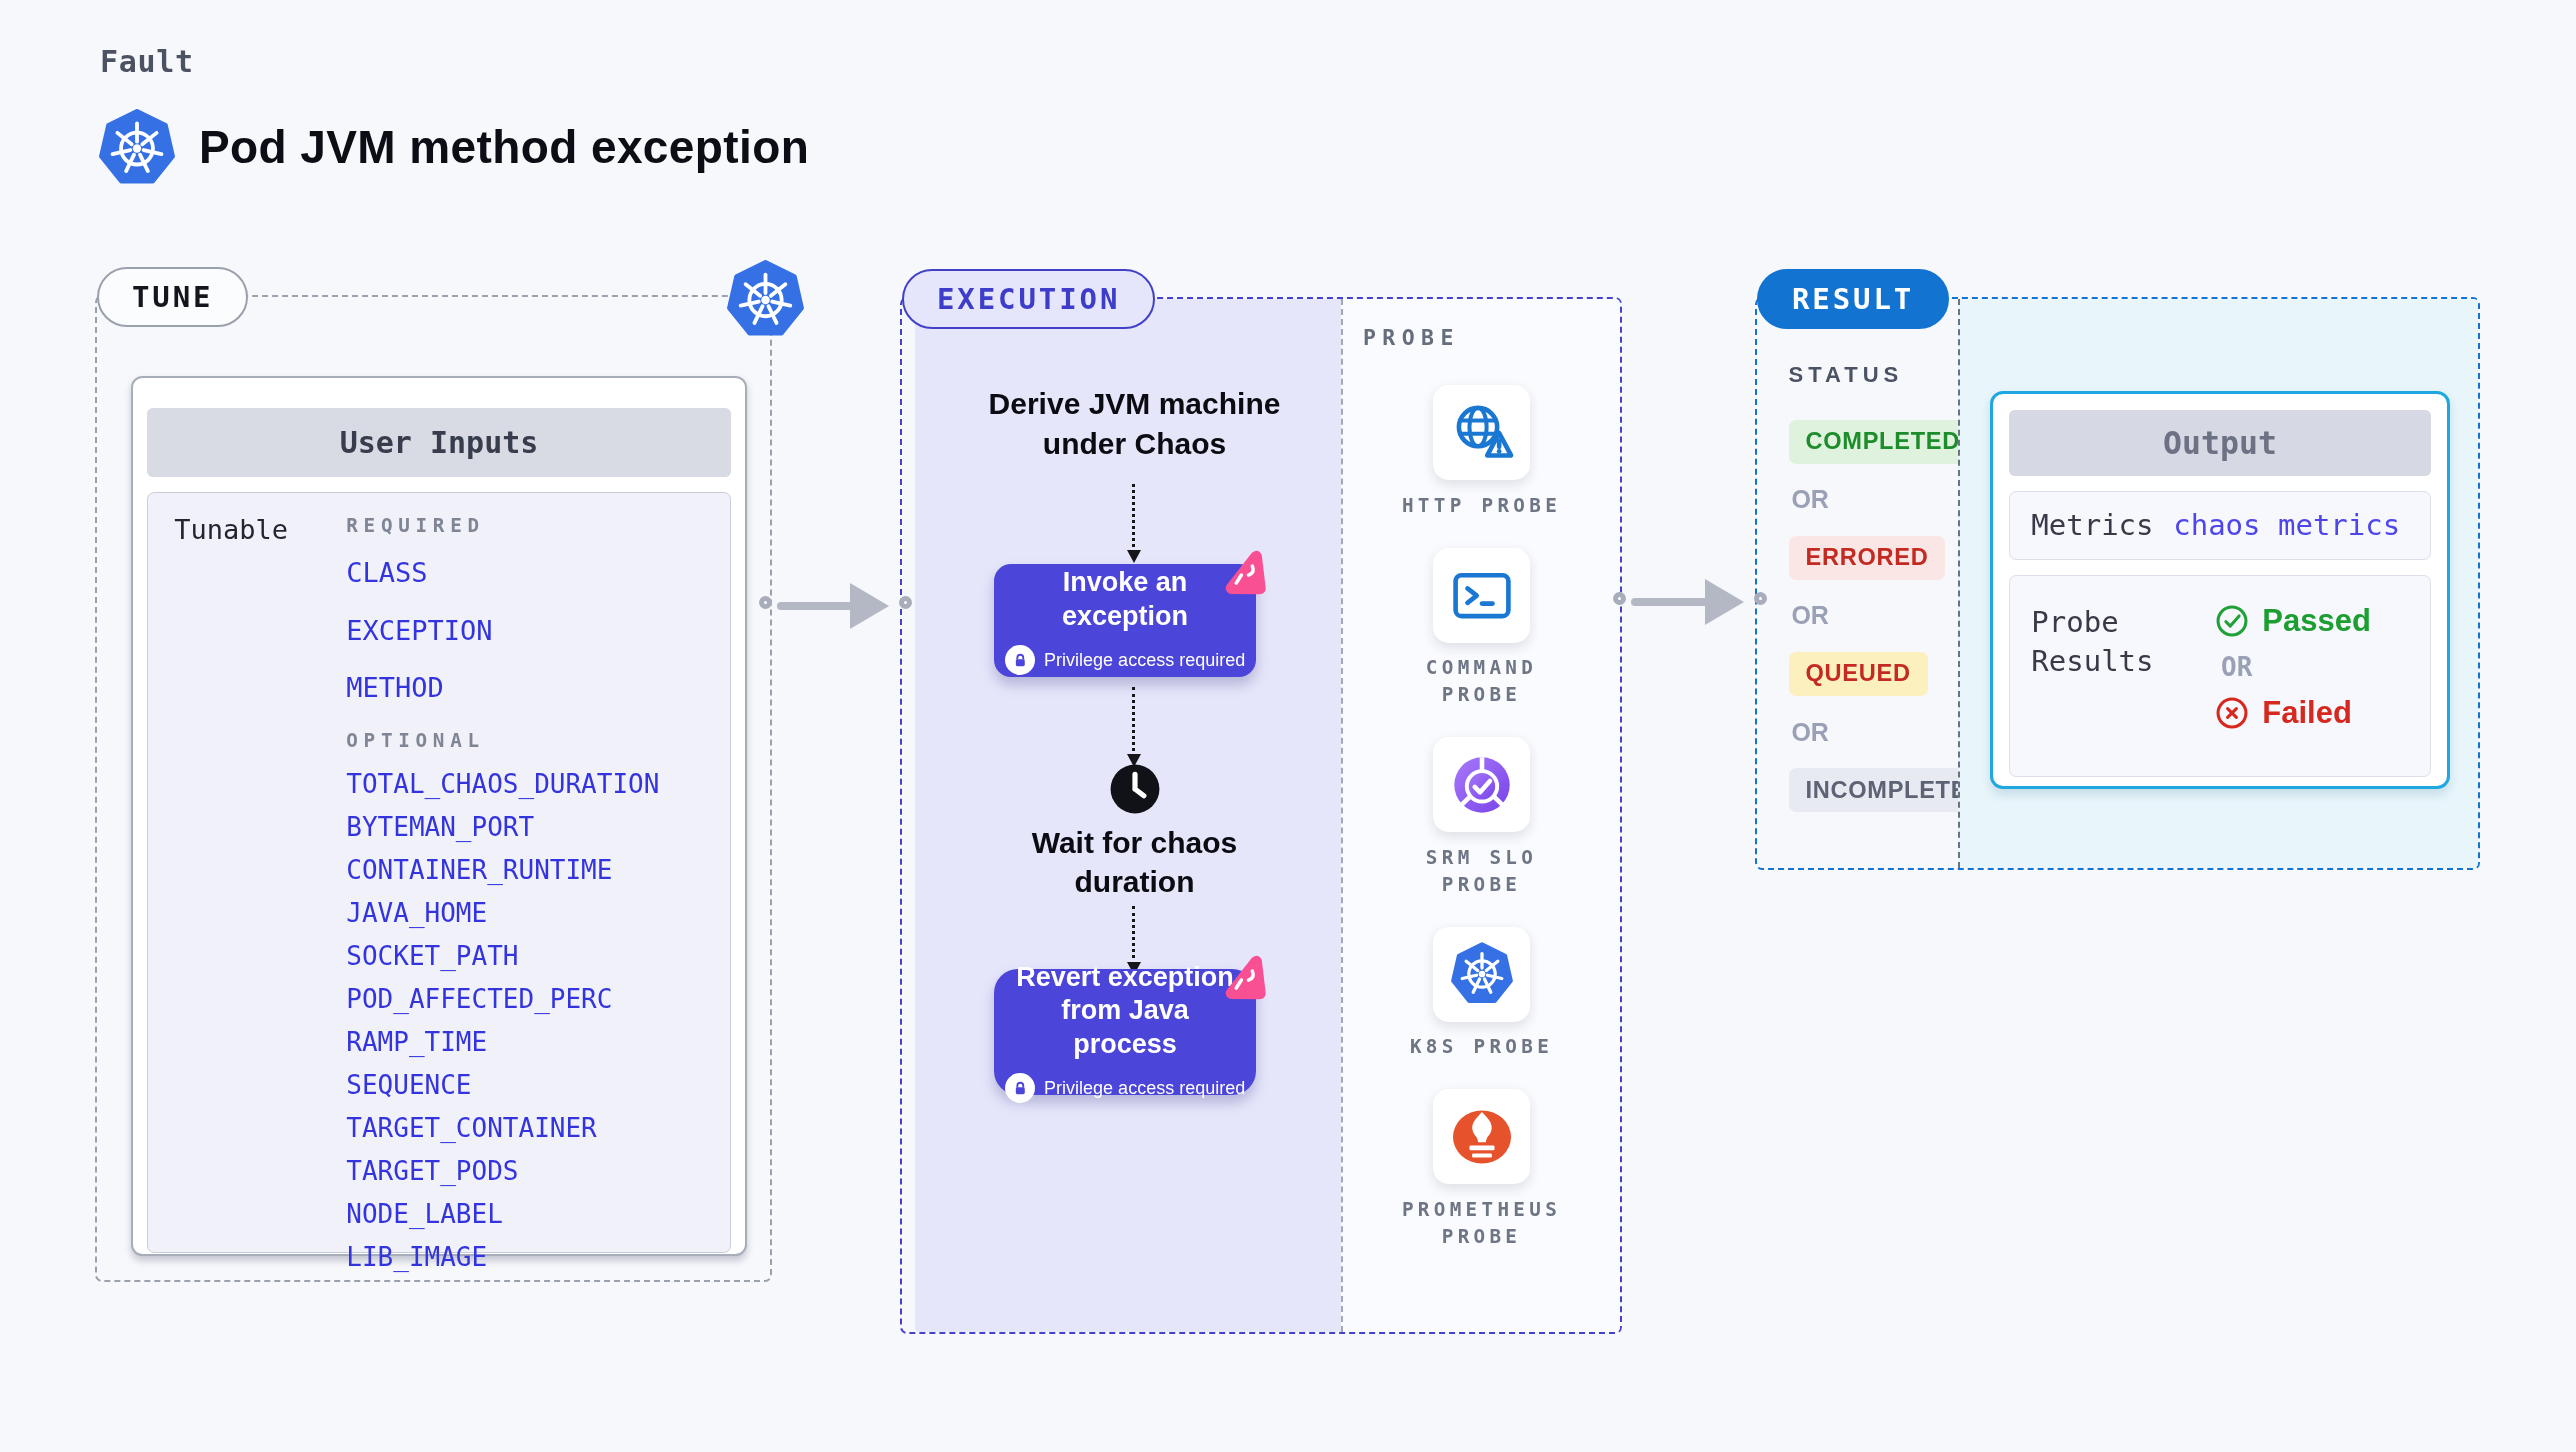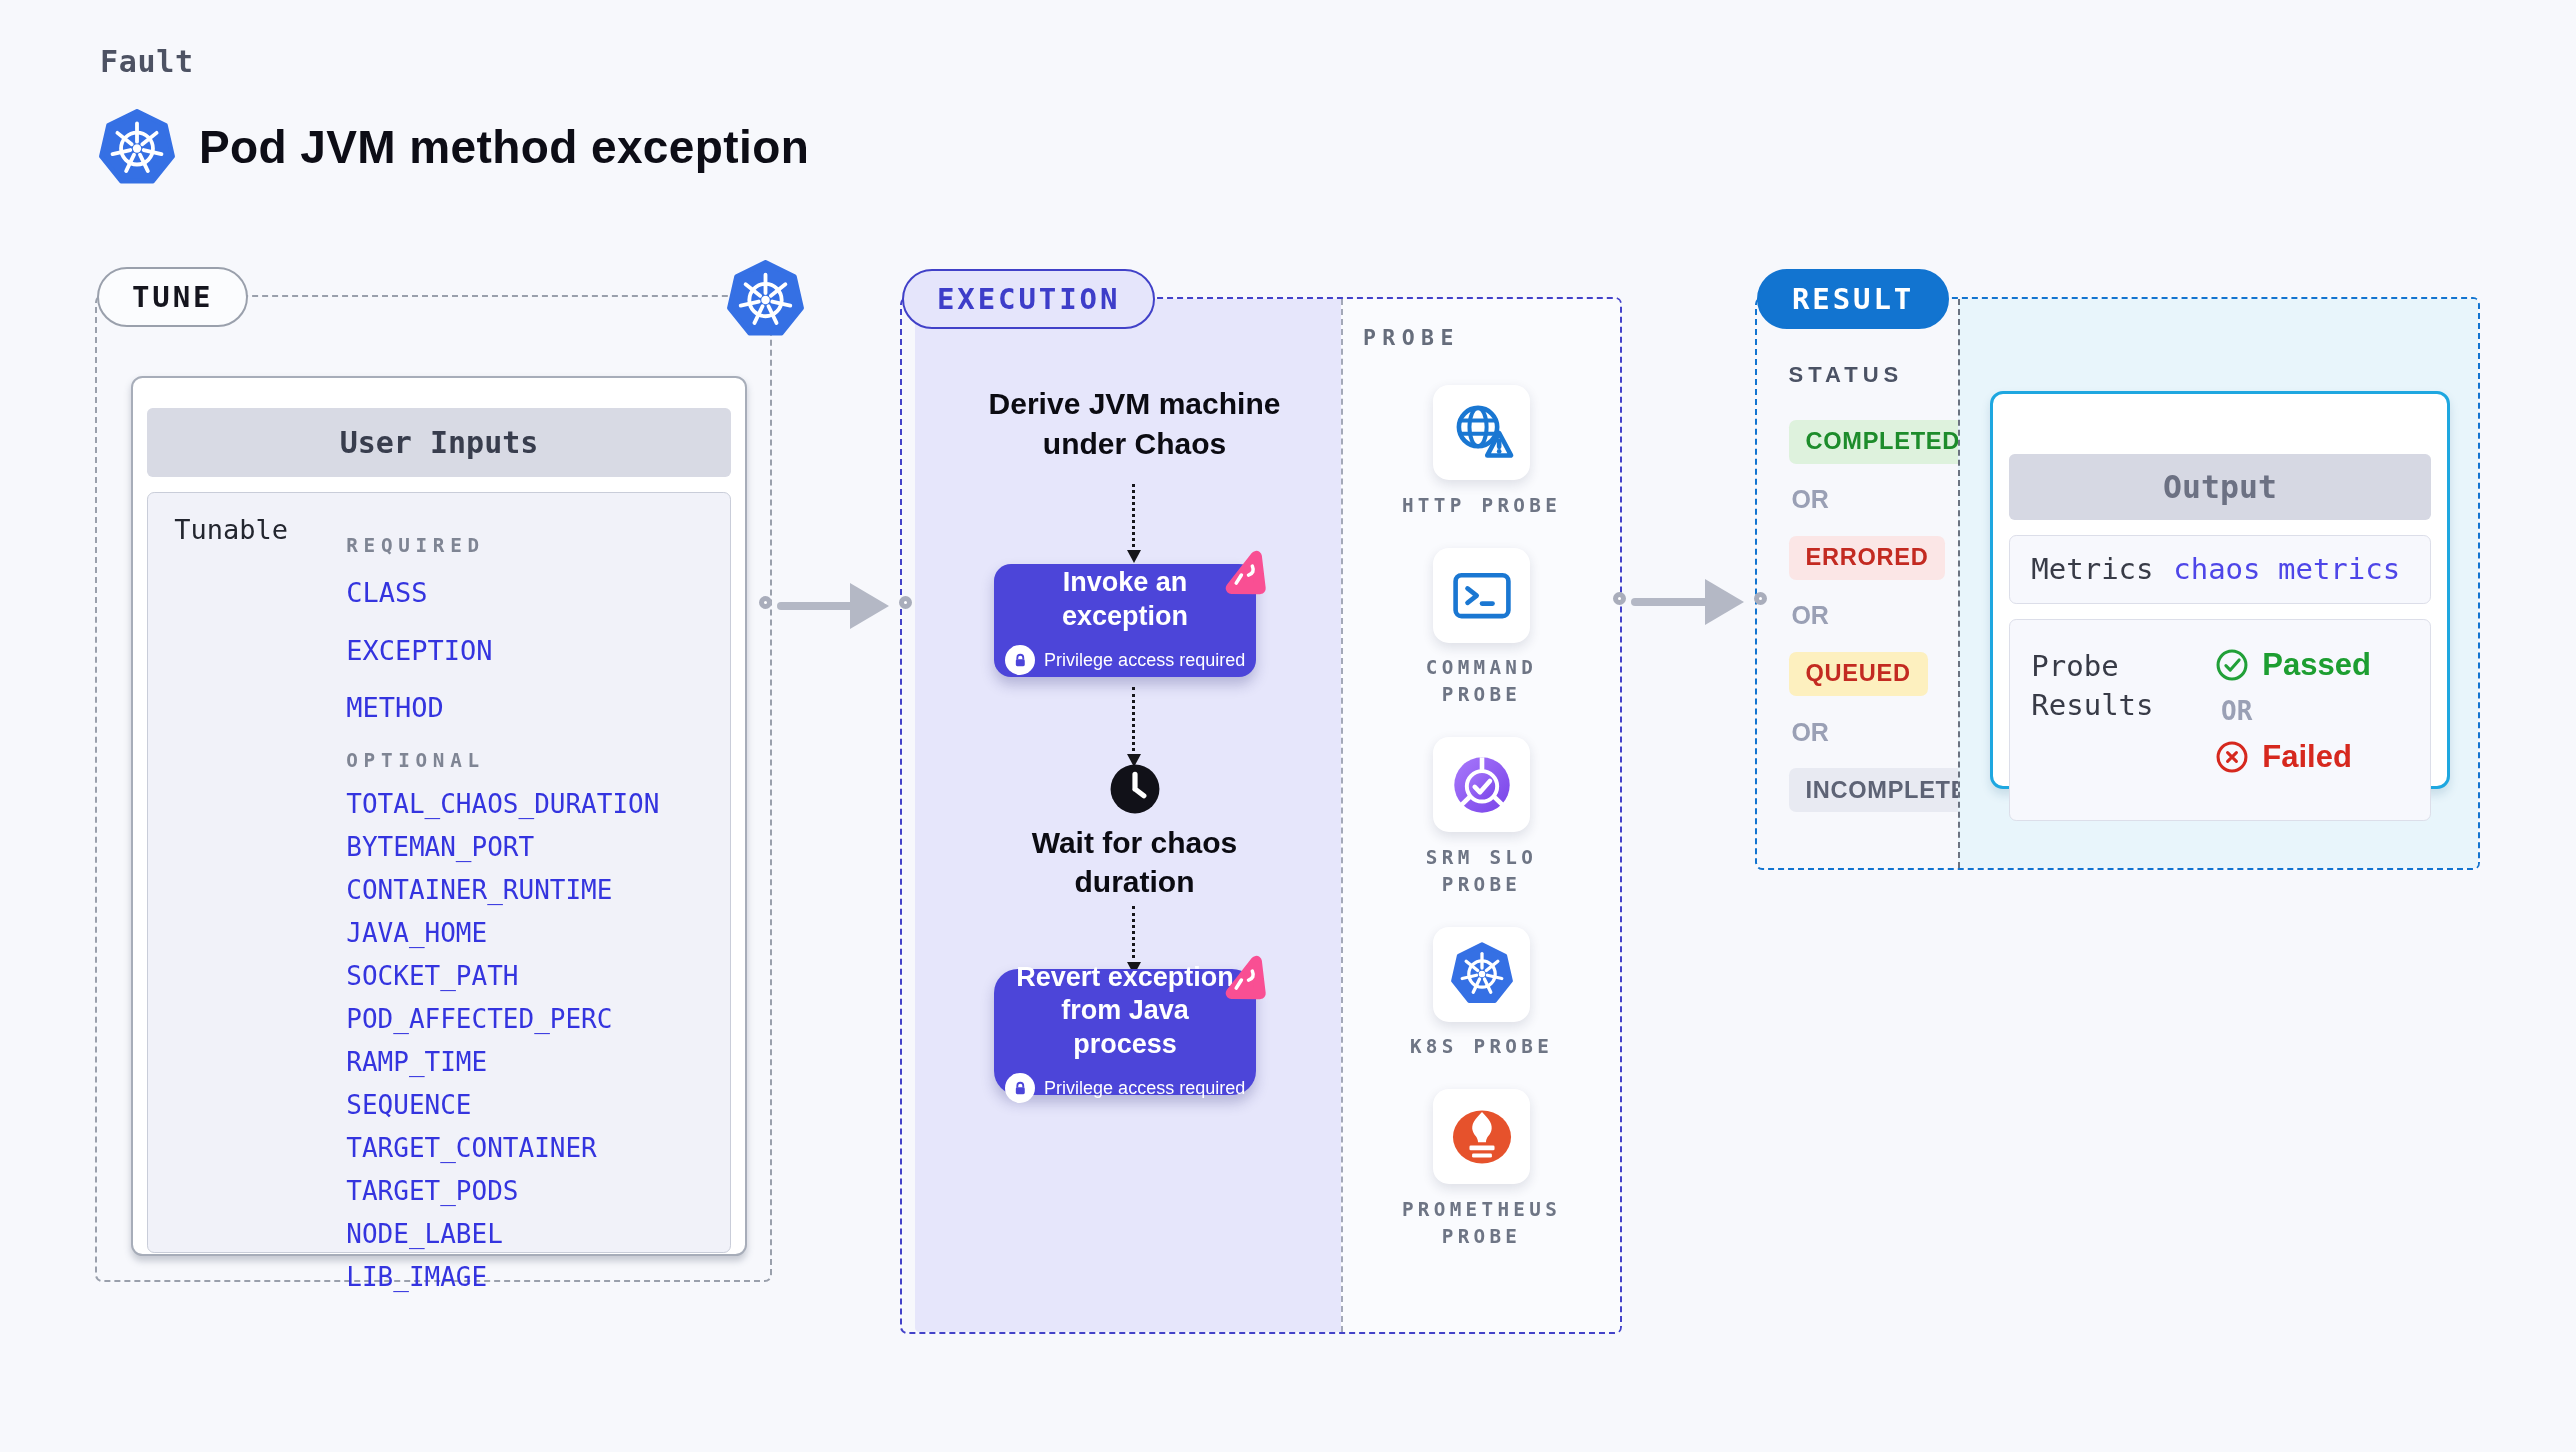--- a/index.html
+++ b/index.html
@@ -30,21 +30,21 @@
   .ui-card { position:absolute; left:34px; top:79px; width:616px; height:880px;
              background:#ffffff; border:2.1px solid #a7adb9; border-radius:11.5px; padding:14.3px;
              box-shadow:0 4.3px 7.2px rgba(70,80,100,0.28); }
   .ui-header { height:69px; background:#d8dae4; border-radius:5.7px; display:flex; align-items:center; justify-content:center;
                font-family:"DejaVu Sans Mono","Liberation Mono",monospace; font-weight:bold; font-size:30px; color:#383d4d;margin-top:16px; }
   .ui-body { margin-top:14.3px; height:761px; background:#f1f2f9; border:1.4px solid #c9cdd9; border-radius:7.2px;
              display:flex; padding:21.5px 0 0 26px; }
   .ui-left { width:172px; font-family:"DejaVu Sans Mono","Liberation Mono",monospace; font-size:27px; color:#23262f; }
   .ui-right { flex:1; display:flex; flex-direction:column; }
   .group-label { font-family:"DejaVu Sans Mono","Liberation Mono",monospace; font-weight:bold;
-                 font-size:19.3px; color:#7f8594; letter-spacing:5.7px;margin-top:20px; }
+                 font-size:19.3px; color:#7f8594; letter-spacing:5.7px; }
   .req-list { display:flex; flex-direction:column; gap:26.5px; margin:20px 0 0 0; }
   .req-list .tunable-item { font-family:"DejaVu Sans Mono","Liberation Mono",monospace; font-size:27px; color:#3434df; }
   .opt-label { margin-top:26px; }
   .opt-list { display:flex; flex-direction:column; gap:13px; margin-top:17px; }
   .opt-list .tunable-item { font-family:"DejaVu Sans Mono","Liberation Mono",monospace; font-size:26px; color:#3434df; }
 
   
   .h-arrow { position:absolute; height:57px; z-index:4; }
   .h-arrow .shaft { position:absolute; left:7.2px; right:42px; top:25px; height:7.9px; background:#b4b8c5; border-radius:4.3px; }
   .h-arrow .head { position:absolute; right:11.5px; top:5.7px; width:0; height:0;
@@ -106,21 +106,21 @@
   .badge-errored { background:#fbe6e6; color:#c32a21; }
   .badge-queued { background:#fdf0bf; color:#c32a21; }
   .badge-incompleted { background:#e8eaf2; color:#5d6375; }
   .or-label { font-size:25px; font-weight:700; color:#9aa0b5; margin-left:2.9px; }
   .output-col { position:absolute; left:201px; right:0; top:0; bottom:0; background:#e8f5fb;
                 border-left:2.1px dashed #6b7280; border-radius:0 4.3px 4.3px 0; }
   .output-card { position:absolute; left:30px; top:92px; width:460px; height:398px; background:#ffffff;
                  border:3.6px solid #1ea7e0; border-radius:13px; padding:15.8px;
                  box-shadow:0 5.7px 10px rgba(20,90,130,0.15); }
   .output-header { height:66px; background:#d6d8e3; border-radius:5.7px; display:flex; align-items:center; justify-content:center;
-                   font-family:"DejaVu Sans Mono","Liberation Mono",monospace; font-weight:bold; font-size:31.5px; color:#6c7183;margin-top:44px; }
+                   font-family:"DejaVu Sans Mono","Liberation Mono",monospace; font-weight:bold; font-size:31.5px; color:#6c7183; }
   .output-row { margin-top:15px; background:#f7f8fd; border:1.4px solid #dcdee9; border-radius:7.2px; }
   .metrics-row { height:69px; display:flex; align-items:center; justify-content:space-between; padding:0 30px 0 21.5px; }
   .row-label { font-family:"DejaVu Sans Mono","Liberation Mono",monospace; font-size:29px; color:#383b47; line-height:1.35; }
   .metrics-value { font-family:"DejaVu Sans Mono","Liberation Mono",monospace; font-size:29px; color:#4e46e8; }
   .proberes-row { height:202px; display:flex; padding:27px 14.3px 0 21.5px; }
   .proberes-label { width:158px; }
   .verdict-col { margin-left:26px; display:flex; flex-direction:column; gap:13px; }
   .verdict { display:flex; align-items:center; gap:13px; }
   .verdict svg { width:34px; height:34px; }
   .passed-text { font-size:31px; font-weight:800; color:#1d9e31; }

